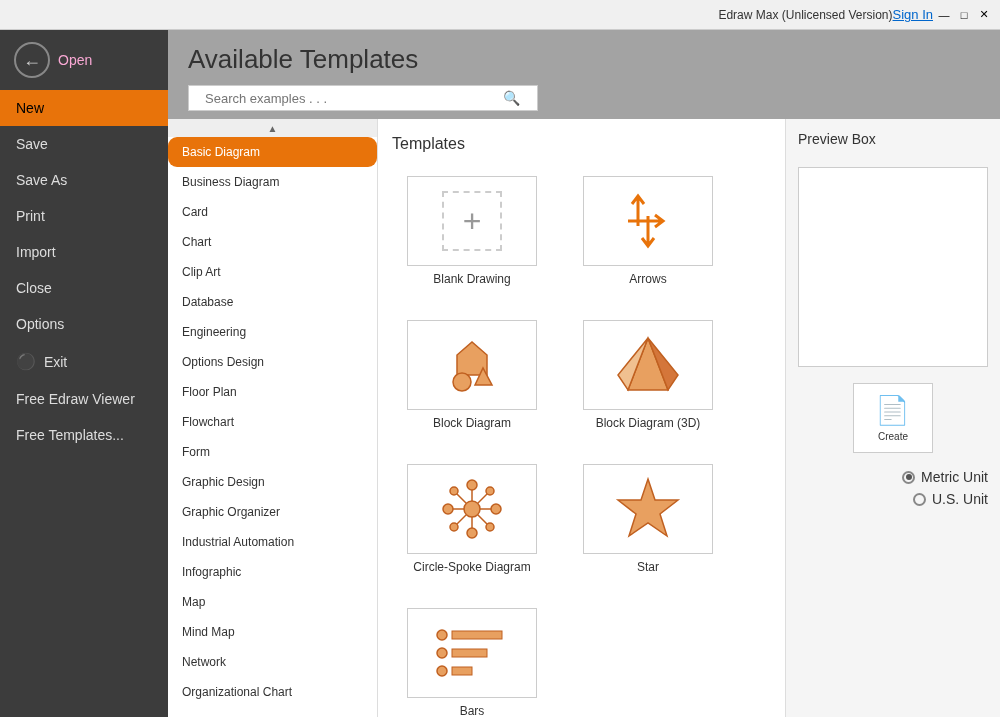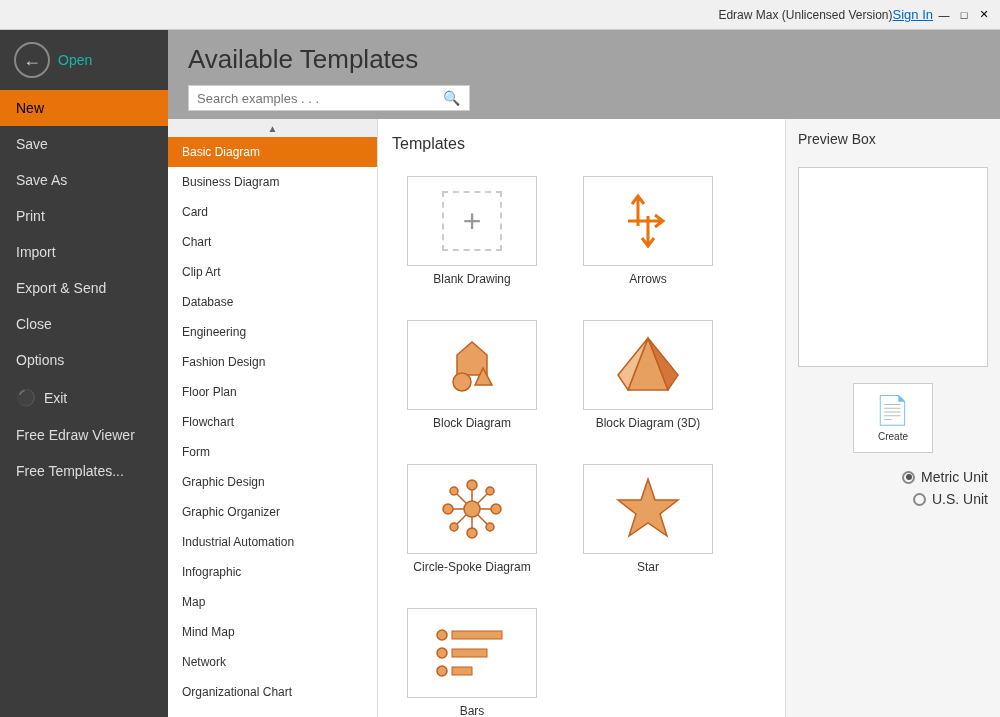--- a/index.html
+++ b/index.html
@@ -50,21 +50,21 @@
       border: 2px solid #888;
       display: flex;
       align-items: center;
       justify-content: center;
       color: #ccc;
       font-size: 18px;
       cursor: pointer;
       flex-shrink: 0;
     }
     .sidebar-open-label {
-      color: #14b8a6;
+      color: #f9a8d4;
       font-size: 14px;
     }
     .sidebar-item {
       padding: 10px 16px;
       color: #ddd;
       cursor: pointer;
       font-size: 14px;
       white-space: nowrap;
     }
     .sidebar-item.active { background: #e8730a; color: #000000; }
@@ -96,22 +96,22 @@
       font-size: 26px;
       font-weight: 300;
       color: #333;
       margin-bottom: 10px;
     }
     .search-bar {
       display: flex;
       align-items: center;
       border: 1px solid #ccc;
       background: white;
-      width: 282px;
-      padding: 4px 8px;
+      width: 350px;
+      padding: 4px 16px;
     }
     .search-input {
       border: none;
       outline: none;
       flex: 1;
       font-size: 13px;
       color: #555;
       background: transparent;
     }
     .search-icon { color: #777; font-size: 14px; cursor: pointer; }
@@ -132,21 +132,21 @@
       flex-shrink: 0;
       position: relative;
     }
     .category-item {
       padding: 8px 14px;
       cursor: pointer;
       font-size: 12px;
       color: #333;
       border-bottom: none;
     }
-    .category-item.selected { background: #e8730a; color: white; }
+    .category-item.selected { background: #e8730a; color: white; border-radius: 9px; }
 
     
     .templates-panel {
       flex: 1;
       overflow-y: auto;
       padding: 10px;
       background: white;
       position: relative;
     }
     .templates-header {
@@ -336,23 +336,20 @@
     <div class="sidebar-item">
       <span>Save As</span>
     </div>
     <div class="sidebar-item">
       <span>Print</span>
     </div>
     <div class="sidebar-item">
       <span>Import</span>
     </div>
     <div class="sidebar-item">
-      <span>Export &amp; Send</span>
-    </div>
-    <div class="sidebar-item">
       <span>Close</span>
     </div>
     <div class="sidebar-item">
       <span>Options</span>
     </div>
     <div class="sidebar-item has-icon">
       <span class="sidebar-exit-icon">⚫</span>
       <span>Exit</span>
     </div>
     <div class="sidebar-item">
@@ -391,21 +388,21 @@
         <div class="category-item">
           <span>Clip Art</span>
         </div>
         <div class="category-item">
           <span>Database</span>
         </div>
         <div class="category-item">
           <span>Engineering</span>
         </div>
         <div class="category-item">
-          <span>Fashion Design</span>
+          <span>Options Design</span>
         </div>
         <div class="category-item">
           <span>Floor Plan</span>
         </div>
         <div class="category-item">
           <span>Flowchart</span>
         </div>
         <div class="category-item">
           <span>Form</span>
         </div>

